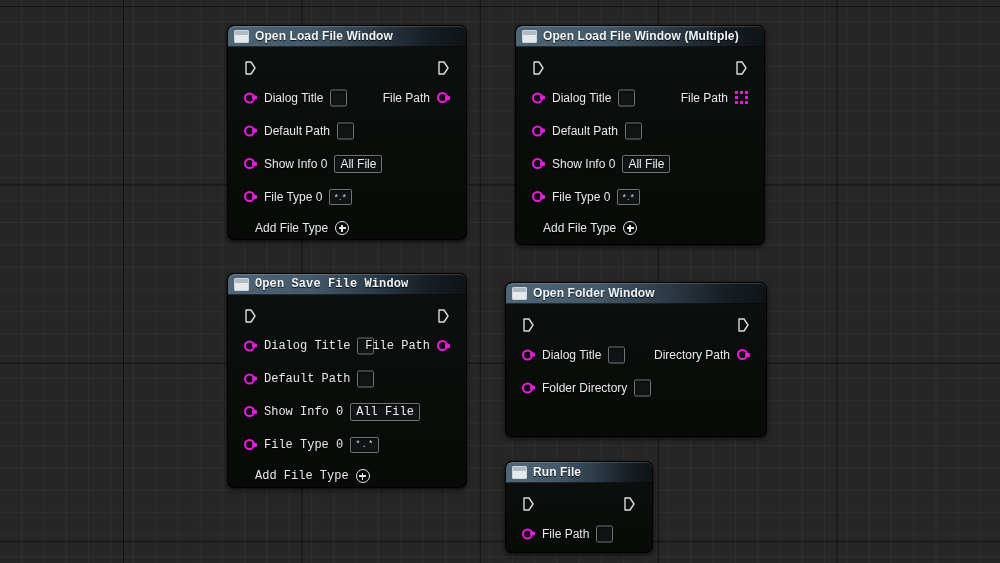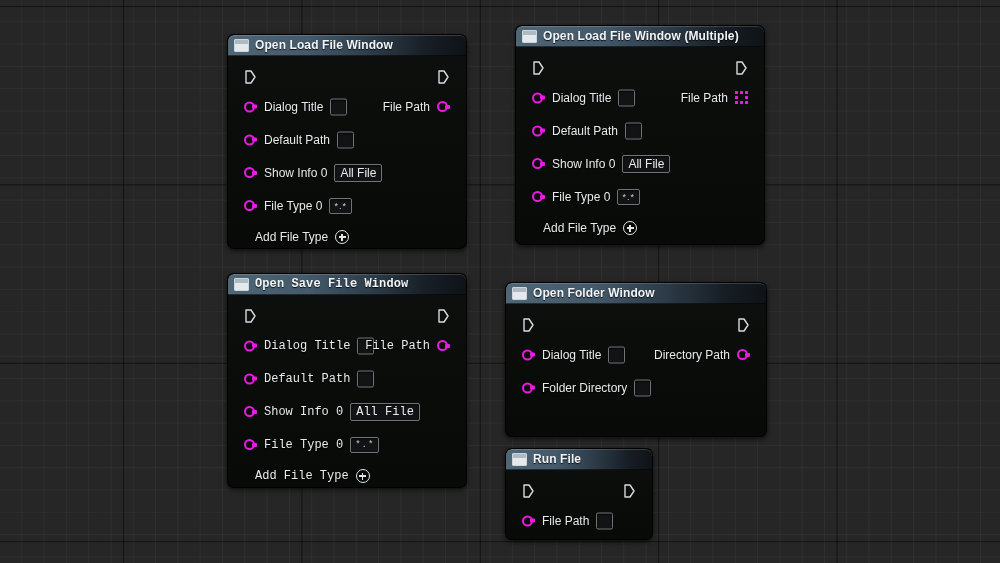--- a/index.html
+++ b/index.html
@@ -244,21 +244,21 @@
     background: #e2e6e8;
   }
   .add-icon::before { left: 2.5px; right: 2.5px; top: 5px; height: 1.5px; }
   .add-icon::after  { top: 2.5px; bottom: 2.5px; left: 5px; width: 1.5px; }
 </style>
 </head>
 <body>
 
 <div id="canvas">
 
-  <div class="node" style="left:227px; top:34px; width:240px; height:215px;">
+  <div class="node" style="left:227px; top:25px; width:240px; height:215px;">
     <div class="node-inner">
 
       <div class="node-title">
         <span class="title-icon"></span>
         <span class="title-text">Open Load File Window</span>
       </div>
 
       <div class="node-body">
 
         <div class="exec-row">
@@ -557,21 +557,21 @@
             <span class="pin-label">Folder Directory</span>
             <span class="val-box"></span>
           </span>
         </div>
 
 
       </div>
     </div>
   </div>
 
-  <div class="node" style="left:505px; top:448px; width:148px; height:92px;">
+  <div class="node" style="left:505px; top:461px; width:148px; height:92px;">
     <div class="node-inner">
 
       <div class="node-title">
         <span class="title-icon"></span>
         <span class="title-text">Run File</span>
       </div>
 
       <div class="node-body">
 
         <div class="exec-row">

